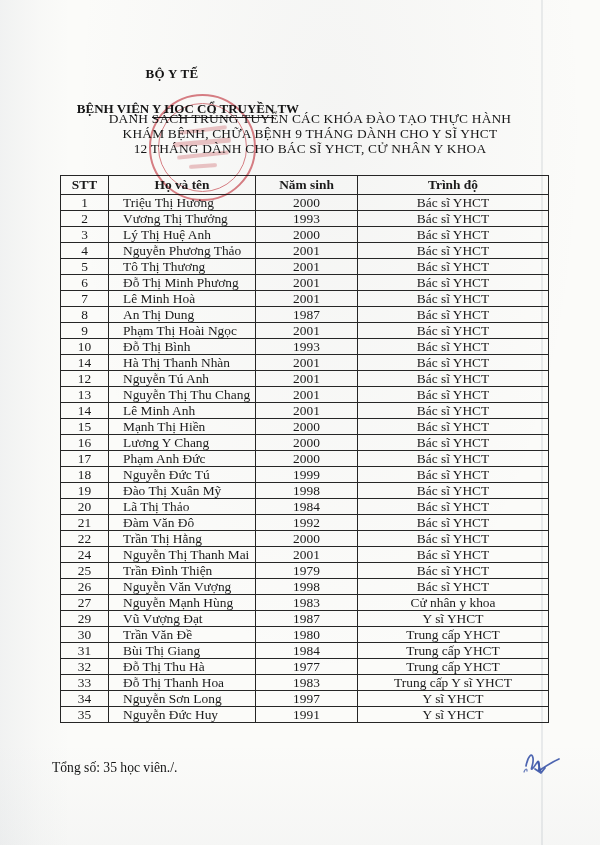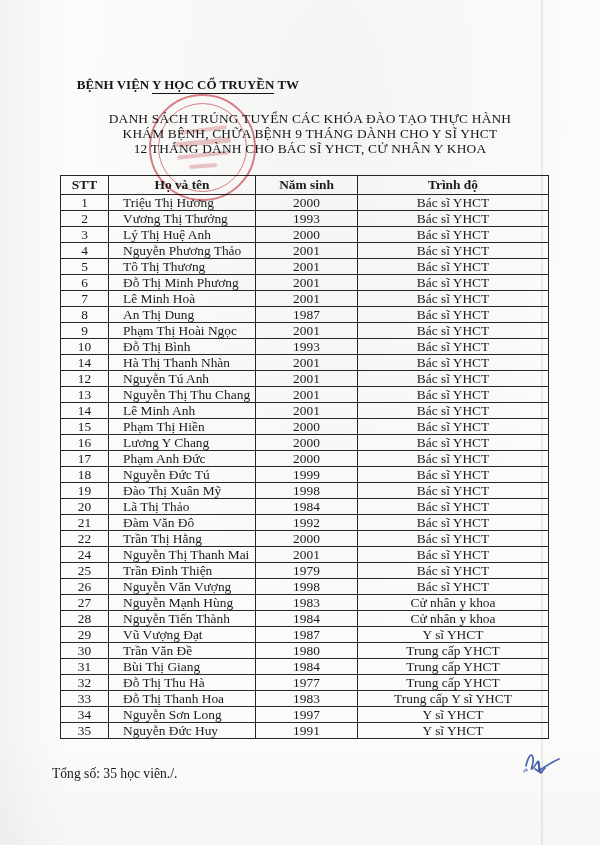--- a/index.html
+++ b/index.html
@@ -18,21 +18,21 @@
       #fbfbf9;
   }
   .scan-line-right {
     position:absolute; left:541px; top:0; width:2px; height:845px;
     background:rgba(150,158,172,0.18);
   }
 
   
   .header-left { position:absolute; left:72px; top:66px; width:232px; text-align:center; }
   .ministry { font-weight:bold; font-size:13px; letter-spacing:.3px; transform:translateX(-16px); }
-  .org-line { margin-top:11px; font-weight:bold; font-size:13px; white-space:nowrap; }
+  .org-line { margin-top:19px; font-weight:bold; font-size:13px; white-space:nowrap; }
   .org-underlined { border-bottom:1.6px solid #151515; padding-bottom:1px; }
 
   
   .doc-title {
     position:absolute; left:60px; top:112px; width:500px;
     text-align:center; font-weight:normal; font-size:13.4px; line-height:14.9px;
     letter-spacing:.2px;
   }
 
   
@@ -46,21 +46,21 @@
   .roster col.c-year { width:102px; }
   .roster col.c-degree { width:191px; }
   .roster th, .roster td {
     border:1px solid #262626; padding:0; white-space:nowrap; overflow:hidden;
   }
   .roster thead th { height:18px; font-size:13.4px; font-weight:bold; text-align:center; }
   .roster td { height:15px; line-height:15px; text-align:center; }
   .roster td.col-name { text-align:left; padding-left:14px; }
 
   
-  .footer-total { position:absolute; left:52px; top:760px; font-size:13.6px;margin-top:6px; }
+  .footer-total { position:absolute; left:52px; top:760px; font-size:13.6px; }
 
   
   .stamp {
     position:absolute; left:149px; top:94px; width:107px; height:107px;
     opacity:.62; mix-blend-mode:multiply; pointer-events:none;
   }
   .stamp .ring-outer { position:absolute; inset:0; border:2.6px solid #c6323c; border-radius:50%; }
   .stamp .ring-inner { position:absolute; inset:9px; border:1.4px solid #c6323c; border-radius:50%; }
   .stamp .smudge { position:absolute; background:rgba(198,50,60,0.45); filter:blur(.6px); border-radius:2px; }
   .stamp .s1 { left:30px; top:34px; width:48px; height:4px; transform:rotate(-7deg); }
@@ -72,20 +72,21 @@
   .pen-mark { position:absolute; left:514px; top:742px; width:50px; height:44px; }
 </style>
 </head>
 <body>
 
 <div class="page">
 
   <div class="scan-line-right"></div>
 
   <div class="header-left">
+    <div class="ministry">BỘ Y TẾ</div>
     <div class="org-line"><span>BỆNH VIỆN </span><span class="org-underlined">Y HỌC CỔ TRUYỀN</span><span> TW</span></div>
   </div>
 
   <div class="doc-title">
     <div>DANH SÁCH TRÚNG TUYỂN CÁC KHÓA ĐÀO TẠO THỰC HÀNH</div>
     <div>KHÁM BỆNH, CHỮA BỆNH 9 THÁNG DÀNH CHO Y SĨ YHCT</div>
     <div>12 THÁNG DÀNH CHO BÁC SĨ YHCT, CỬ NHÂN Y KHOA</div>
   </div>
 
   <table class="roster">
@@ -183,21 +184,21 @@
           <td class="col-degree">Bác sĩ YHCT</td>
         </tr>
         <tr>
           <td class="col-stt">14</td>
           <td class="col-name">Lê Minh Anh</td>
           <td class="col-year">2001</td>
           <td class="col-degree">Bác sĩ YHCT</td>
         </tr>
         <tr>
           <td class="col-stt">15</td>
-          <td class="col-name">Phạm Thị Hiền</td>
+          <td class="col-name">Mạnh Thị Hiền</td>
           <td class="col-year">2000</td>
           <td class="col-degree">Bác sĩ YHCT</td>
         </tr>
         <tr>
           <td class="col-stt">16</td>
           <td class="col-name">Lương Y Chang</td>
           <td class="col-year">2000</td>
           <td class="col-degree">Bác sĩ YHCT</td>
         </tr>
         <tr>
@@ -251,26 +252,20 @@
         <tr>
           <td class="col-stt">26</td>
           <td class="col-name">Nguyễn Văn Vượng</td>
           <td class="col-year">1998</td>
           <td class="col-degree">Bác sĩ YHCT</td>
         </tr>
         <tr>
           <td class="col-stt">27</td>
           <td class="col-name">Nguyễn Mạnh Hùng</td>
           <td class="col-year">1983</td>
-          <td class="col-degree">Cử nhân y khoa</td>
-        </tr>
-        <tr>
-          <td class="col-stt">28</td>
-          <td class="col-name">Nguyễn Tiến Thành</td>
-          <td class="col-year">1984</td>
           <td class="col-degree">Cử nhân y khoa</td>
         </tr>
         <tr>
           <td class="col-stt">29</td>
           <td class="col-name">Vũ Vượng Đạt</td>
           <td class="col-year">1987</td>
           <td class="col-degree">Y sĩ YHCT</td>
         </tr>
         <tr>
           <td class="col-stt">30</td>

